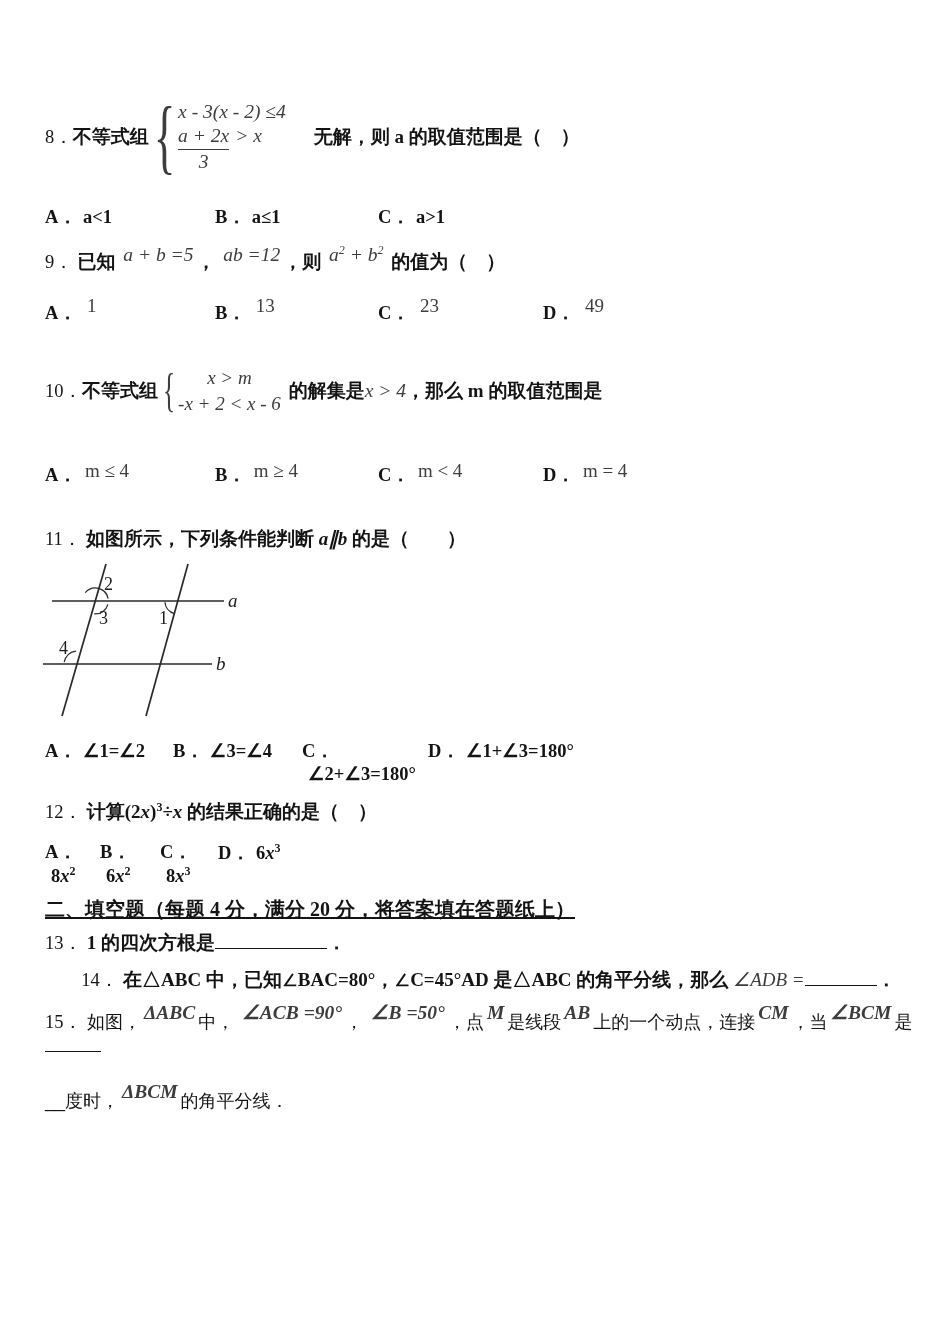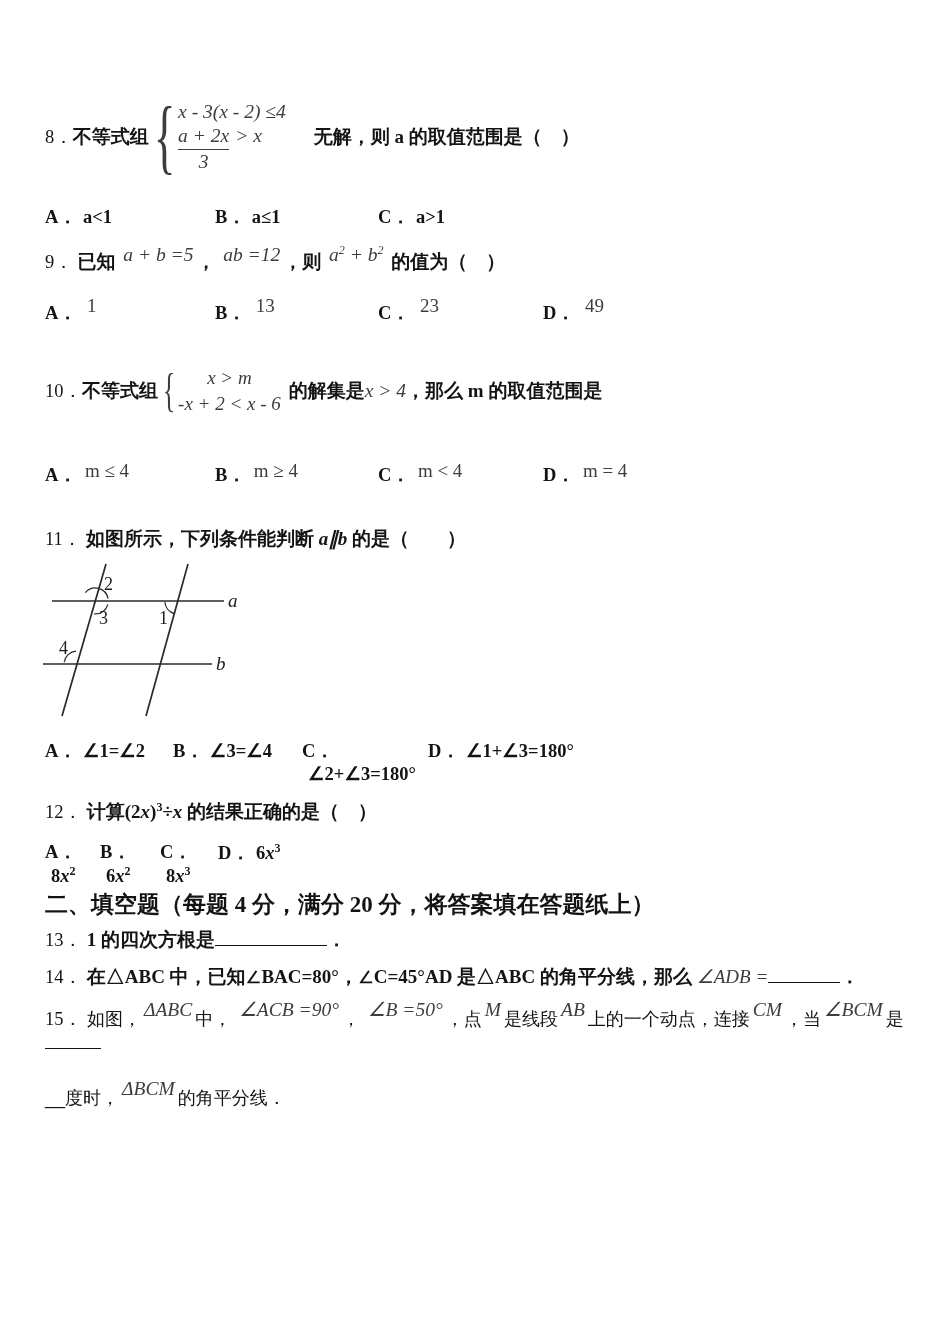--- a/index.html
+++ b/index.html
@@ -6,21 +6,21 @@
   html,body{margin:0;padding:0;}
   body{
     width:950px;height:1344px;background:#ffffff;color:#141414;
     font-family:"Liberation Serif",serif;overflow:hidden;
   }
   .doc{padding:0 18px 0 45px;}
   .qnum{font-size:18.5px;font-weight:normal;}
   .bt{font-weight:bold;font-size:19px;}
   .math{font-family:"Liberation Serif",serif;font-style:italic;font-weight:normal;color:#3d3d3d;font-size:19.5px;}
   .raised{position:relative;top:-7px;}
-  .raised-hi{position:relative;top:-9px;}
+  .raised-hi{position:relative;top:-9px;font-weight:bold;}
   sup{font-size:12px;}
   
   .qrow{display:flex;align-items:center;}
   .q8{margin-top:100px;}
   .brace{display:inline-block;font-family:"Liberation Serif",serif;color:#3d3d3d;
          transform:scaleX(.55);line-height:.9;font-weight:400;}
   .brace-lg{font-size:82px;margin:0 -6px 0 -4px;}
   .brace-sm{font-size:46px;margin:0 -2px 0 0;}
   .sys{display:inline-flex;flex-direction:column;align-items:flex-start;gap:2px;}
   .sysrow{display:inline-flex;align-items:flex-start;gap:6px;}
@@ -44,21 +44,21 @@
   .sys10 .math{font-size:19px;}
   .q10mid{margin-left:8px;}
   
   .fig{margin:6px 0 0 -10px;display:block;}
   .fig line{stroke:#2a2a2a;stroke-width:1.7;}
   .fig path{stroke:#2a2a2a;stroke-width:1.2;fill:none;}
   .fig text{fill:#1c1c1c;font-family:"Liberation Serif",serif;}
   .fig .lab-letter{font-style:italic;font-size:19px;}
   .fig .lab-num{font-size:18px;}
   
-  .section{margin-top:1px;font-size:23px;font-weight:bold;}
+  .section{margin-top:8px;font-size:20px;font-weight:bold;text-decoration:underline;}
   .blank{display:inline-block;border-bottom:1.6px solid #141414;height:17px;vertical-align:baseline;}
   .q15, .q15line2{font-family:"Liberation Sans",sans-serif;font-weight:normal;font-size:18px;}
   .q15 .qnum,.q15line2 .qnum{font-family:"Liberation Serif",serif;}
   .mr{margin:0 3px;}
   .q12sup{font-weight:bold;}
 </style>
 </head>
 <body>
 
 <div class="doc">
@@ -167,21 +167,21 @@
     <div><span class="optlabel">D．</span><span class="optval"><span>6</span><span style="font-style:italic;">x</span><sup>3</sup></span></div>
   </div>
 
   <div class="section">二、填空题（每题 4 分，满分 20 分，将答案填在答题纸上）</div>
 
   <div class="qline" style="margin-top:8px;">
     <span class="qnum">13．</span>
     <span class="bt">1 的四次方根是</span><span class="blank" style="width:112px;"></span><span class="bt">．</span>
   </div>
 
-  <div class="qline" style="margin-top:12px;">
+  <div class="qline" style="margin-top:12px;text-align:center;">
     <span class="qnum">14．</span>
     <span class="bt">在△ABC 中，已知∠BAC=80°，∠C=45°AD 是△ABC 的角平分线，那么</span>
     <span class="math" style="font-size:19px;">∠ADB =</span><span class="blank" style="width:72px;"></span><span class="bt">．</span>
   </div>
 
   <div class="qline q15" style="margin-top:16px;">
     <span class="qnum">15．</span>
     <span>如图，</span><span class="math raised-hi mr">ΔABC</span><span>中，</span>
     <span class="math raised-hi mr">∠ACB =90°</span><span>，</span>
     <span class="math raised-hi mr">∠B =50°</span><span>，点</span><span class="math raised-hi mr">M</span><span>是线段</span><span class="math raised-hi mr">AB</span><span>上的一个动点，连接</span><span class="math raised-hi mr">CM</span><span>，当</span><span class="math raised-hi mr">∠BCM</span><span>是</span><span class="blank" style="width:56px;"></span>

